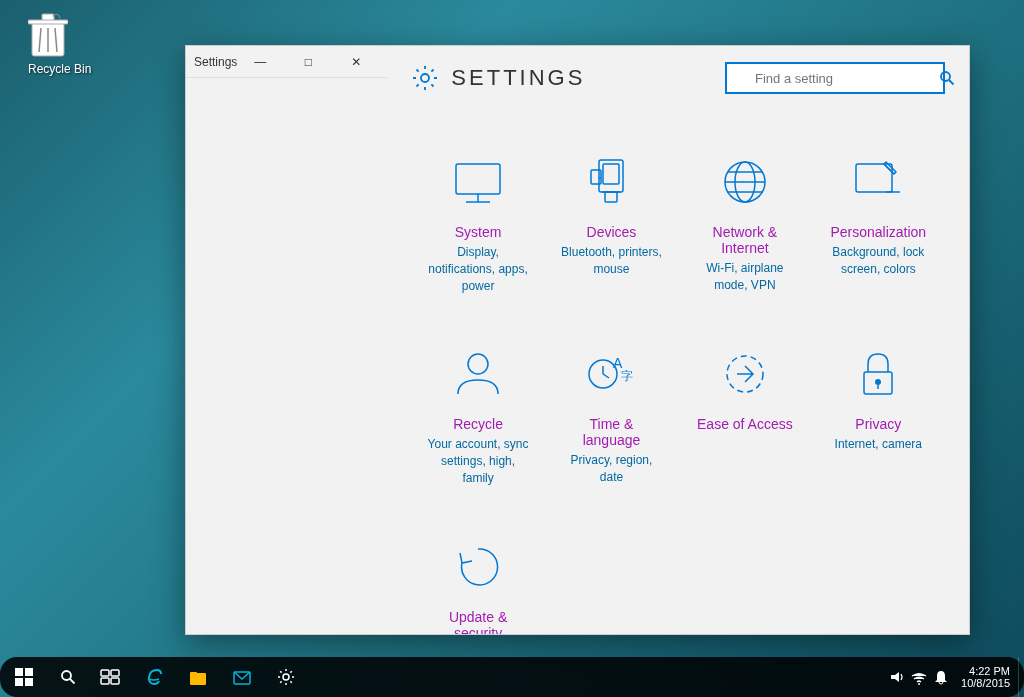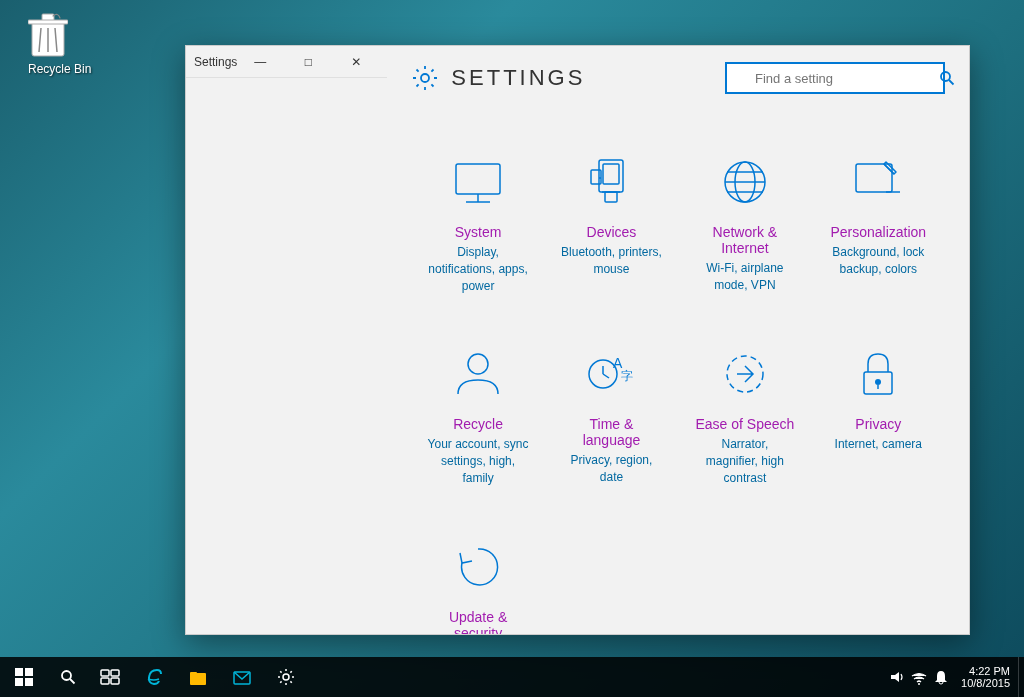--- a/index.html
+++ b/index.html
@@ -47,20 +47,21 @@
     .taskbar {
       position: absolute;
       bottom: 0;
       left: 0;
       right: 0;
       height: 40px;
       background: rgba(0,0,0,0.85);
       display: flex;
       align-items: center;
       z-index: 100;
+      border-radius: 17px;
     }
     .taskbar-start {
       width: 48px;
       height: 40px;
       display: flex;
       align-items: center;
       justify-content: center;
       cursor: pointer;
     }
     .taskbar-start svg { width: 18px; height: 18px; }
@@ -321,21 +322,21 @@
         <div class="settings-item">
           <div class="settings-item-icon">
             <svg viewBox="0 0 56 56">
               <rect x="6" y="10" width="36" height="28" rx="2"></rect>
               <path d="M36 8 L46 18 L44 20 L34 10 Z" stroke-linejoin="round"></path>
               <line x1="34" y1="10" x2="44" y2="20"></line>
               <line x1="36" y1="38" x2="50" y2="38"></line>
             </svg>
           </div>
           <span class="settings-item-name">Personalization</span>
-          <span class="settings-item-desc">Background, lock backup, colors</span>
+          <span class="settings-item-desc">Background, lock screen, colors</span>
         </div>
 
         <div class="settings-item">
           <div class="settings-item-icon">
             <svg viewBox="0 0 56 56">
               <circle cx="28" cy="18" r="10"></circle>
               <path d="M8 48 Q8 34 28 34 Q48 34 48 48"></path>
             </svg>
           </div>
           <span class="settings-item-name">Recycle</span>
@@ -356,22 +357,21 @@
           <span class="settings-item-desc">Privacy, region, date</span>
         </div>
 
         <div class="settings-item">
           <div class="settings-item-icon">
             <svg viewBox="0 0 56 56">
               <circle cx="28" cy="28" r="18" stroke-dasharray="6 4"></circle>
               <path d="M20 28 L36 28 M28 20 L36 28 L28 36"></path>
             </svg>
           </div>
-          <span class="settings-item-name">Ease of Speech</span>
-          <span class="settings-item-desc">Narrator, magnifier, high contrast</span>
+          <span class="settings-item-name">Ease of Access</span>
         </div>
 
         <div class="settings-item">
           <div class="settings-item-icon">
             <svg viewBox="0 0 56 56">
               <rect x="14" y="26" width="28" height="22" rx="2"></rect>
               <path d="M18 26 L18 18 Q18 8 28 8 Q38 8 38 18 L38 26"></path>
               <circle cx="28" cy="36" r="3" fill="#0078d4" stroke="none"></circle>
               <line x1="28" y1="39" x2="28" y2="43"></line>
             </svg>

